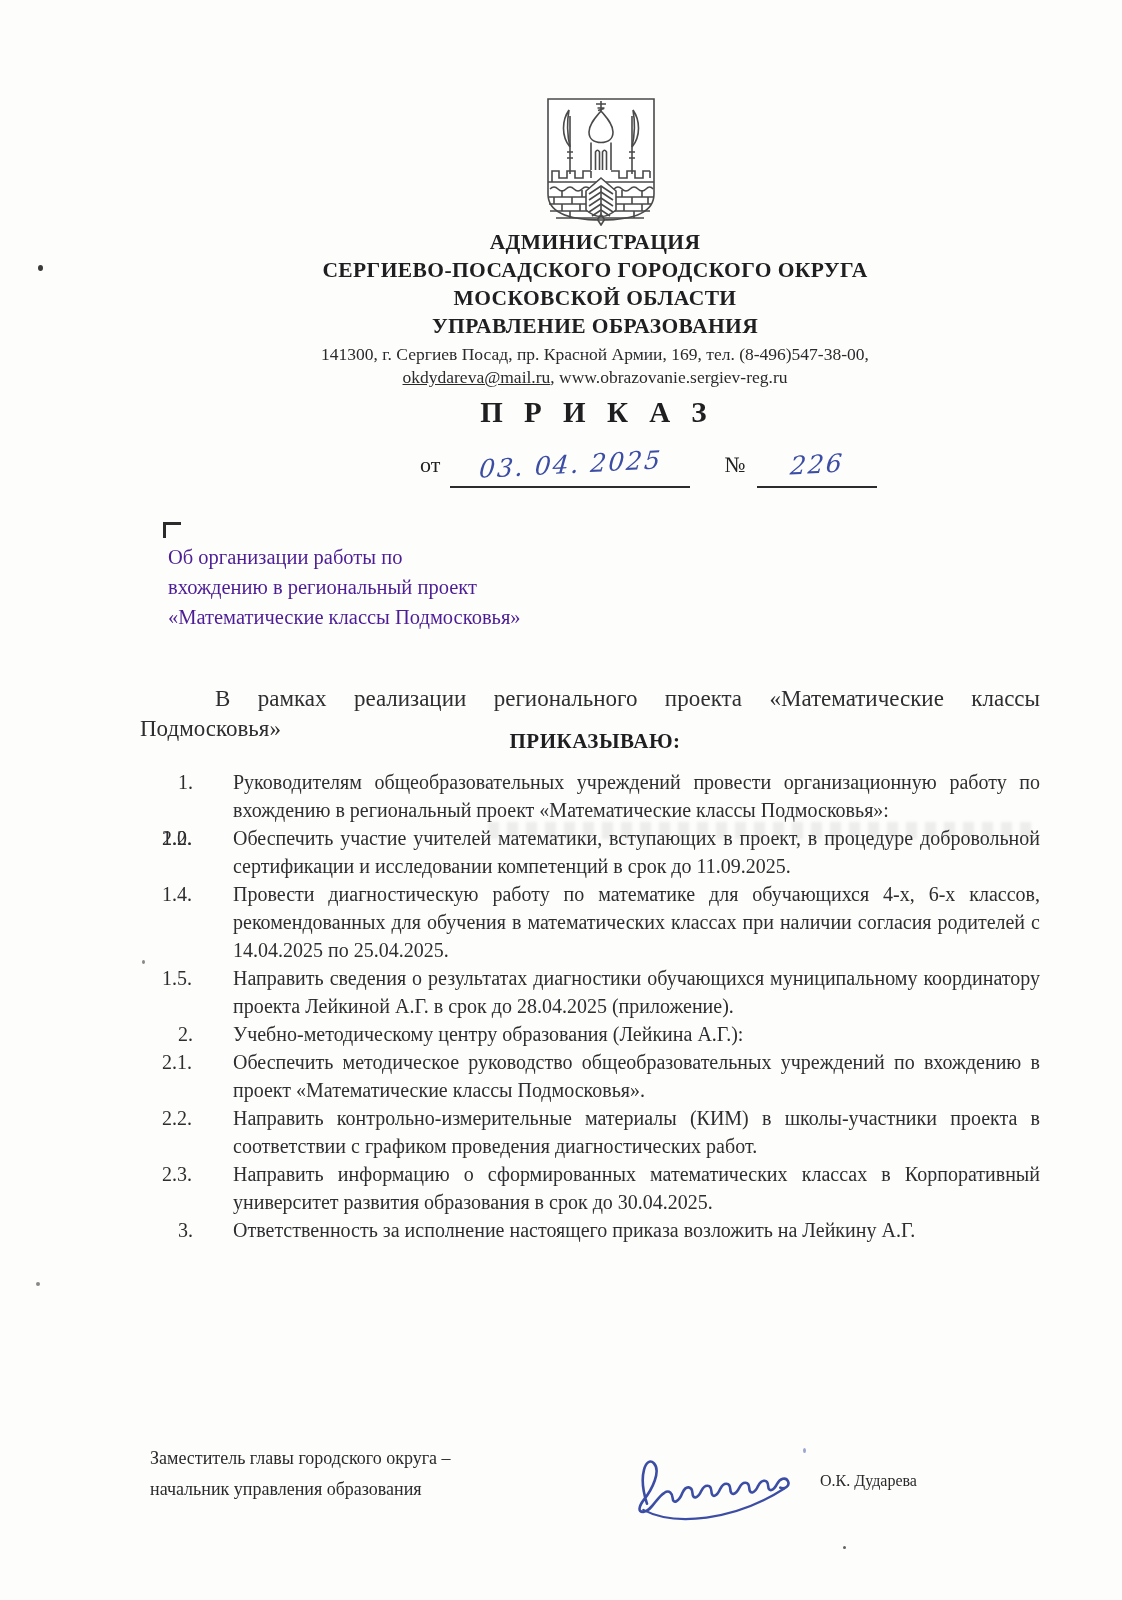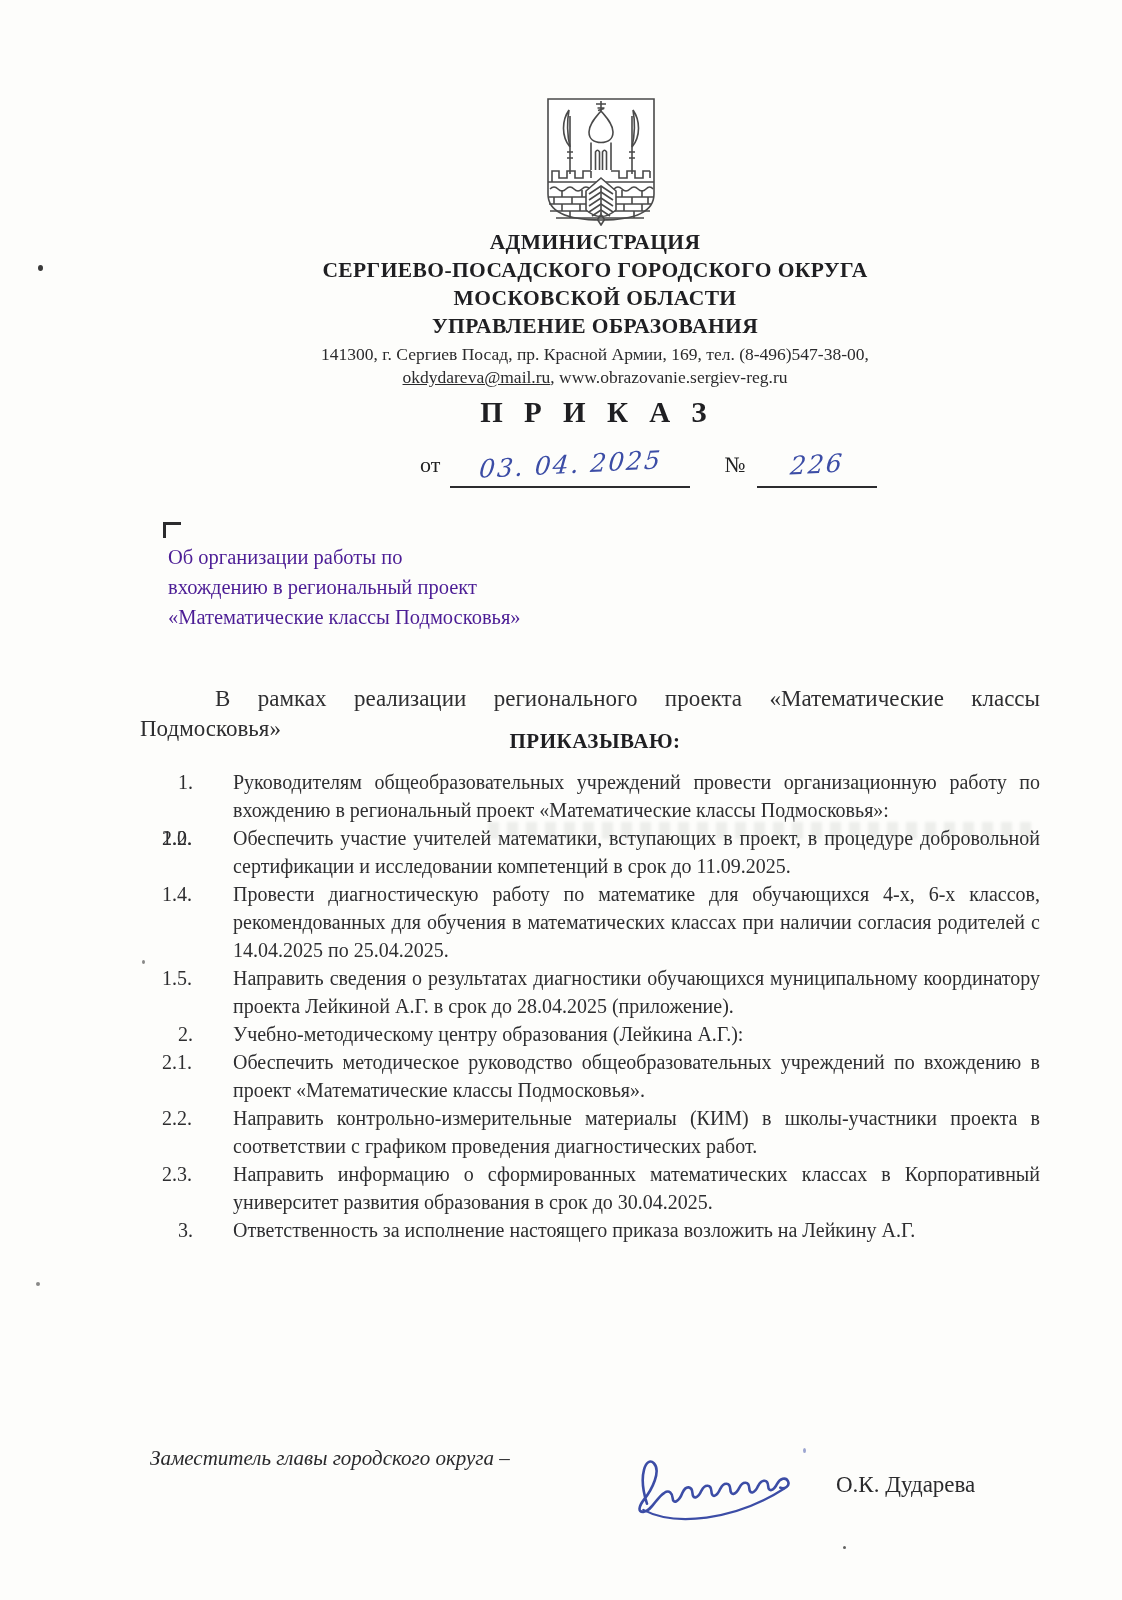--- a/index.html
+++ b/index.html
@@ -40,23 +40,23 @@
     font-weight:bold;font-size:21px;color:#1f1f22;letter-spacing:.5px;}
   .order-list{left:140px;top:768px;width:900px;font-size:20px;line-height:28px;}
   .item{position:relative;padding-left:93px;text-align:justify;}
   .item .num{position:absolute;left:22px;top:0;}
   .item.lvl1 .num{left:38px;}
   
   .ghost{left:488px;top:822px;width:548px;height:17px;opacity:.55;filter:blur(1.6px);
     background:repeating-linear-gradient(90deg,rgba(115,128,118,.22) 0 11px,rgba(0,0,0,0) 11px 19px);}
   .speck{position:absolute;background:#3a3a3a;border-radius:50%;}
   
-  .sig-position{left:150px;top:1443px;font-size:21px;line-height:31px;color:#2a2a2c;font-style:italic;}
+  .sig-position{left:150px;top:1443px;font-size:18px;line-height:31px;color:#2a2a2c;}
   .sig-svg{left:612px;top:1436px;}
-  .sig-name{left:820px;top:1472px;font-size:23px;color:#2a2a2c;margin-left:16px;}
+  .sig-name{left:820px;top:1472px;font-size:16px;color:#2a2a2c;}
 </style>
 </head>
 <body>
 
 <div class="abs emblem">
   <svg width="122" height="132" viewBox="0 0 122 132" fill="none" stroke="#4a4a4a" stroke-width="1.6">
 
     <path d="M8,5 H114 V100 Q114,126 61,126 Q8,126 8,100 Z" fill="#fff"></path>
 
     <path d="M61,7 V18 M56,10 H66 M57.5,14 H64.5 M58,16.5 L64,14.5"></path>
@@ -131,20 +131,21 @@
   <div class="item lvl2"><span class="num">1.5.</span><span class="itext">Направить сведения о результатах диагностики обучающихся муниципальному координатору проекта Лейкиной А.Г. в срок до 28.04.2025 (приложение).</span></div>
   <div class="item lvl1"><span class="num">2.</span><span class="itext">Учебно-методическому центру образования (Лейкина А.Г.):</span></div>
   <div class="item lvl2"><span class="num">2.1.</span><span class="itext">Обеспечить методическое руководство общеобразовательных учреждений по вхождению в проект «Математические классы Подмосковья».</span></div>
   <div class="item lvl2"><span class="num">2.2.</span><span class="itext">Направить контрольно-измерительные материалы (КИМ) в школы-участники проекта в соответствии с графиком проведения диагностических работ.</span></div>
   <div class="item lvl2"><span class="num">2.3.</span><span class="itext">Направить информацию о сформированных математических классах в Корпоративный университет развития образования в срок до 30.04.2025.</span></div>
   <div class="item lvl1"><span class="num">3.</span><span class="itext">Ответственность за исполнение настоящего приказа возложить на Лейкину А.Г.</span></div>
 </div>
 
 <div class="abs sig-position">
   <div>Заместитель главы городского округа –</div>
+  <div>начальник управления образования</div>
 </div>
 
 <div class="abs sig-svg">
   <svg width="210" height="95" viewBox="0 0 210 95" fill="none" stroke="#3c4da6" stroke-width="2.6" stroke-linecap="round" transform="rotate(-3)">
     <path d="M34,64 C26,34 36,16 43,24 C50,32 40,50 31,60 C26,66 24,72 30,72 C38,72 44,58 52,54 C57,51 60,55 60,60 C60,66 66,64 70,55 C74,47 80,49 80,56 C80,62 85,62 89,54 C93,47 99,48 99,55 C99,62 104,61 108,53 C112,46 118,47 118,54 C118,61 123,60 127,53 C131,46 137,47 137,54 C137,60 142,60 146,52 C150,45 156,46 156,53 C156,59 161,58 165,51 C168,46 174,44 176,49 C178,54 172,57 168,55"></path>
     <path d="M30,70 C60,88 120,86 172,56" stroke-width="2.2"></path>
   </svg>
 </div>
 
 <div class="abs sig-name">О.К. Дударева</div>

